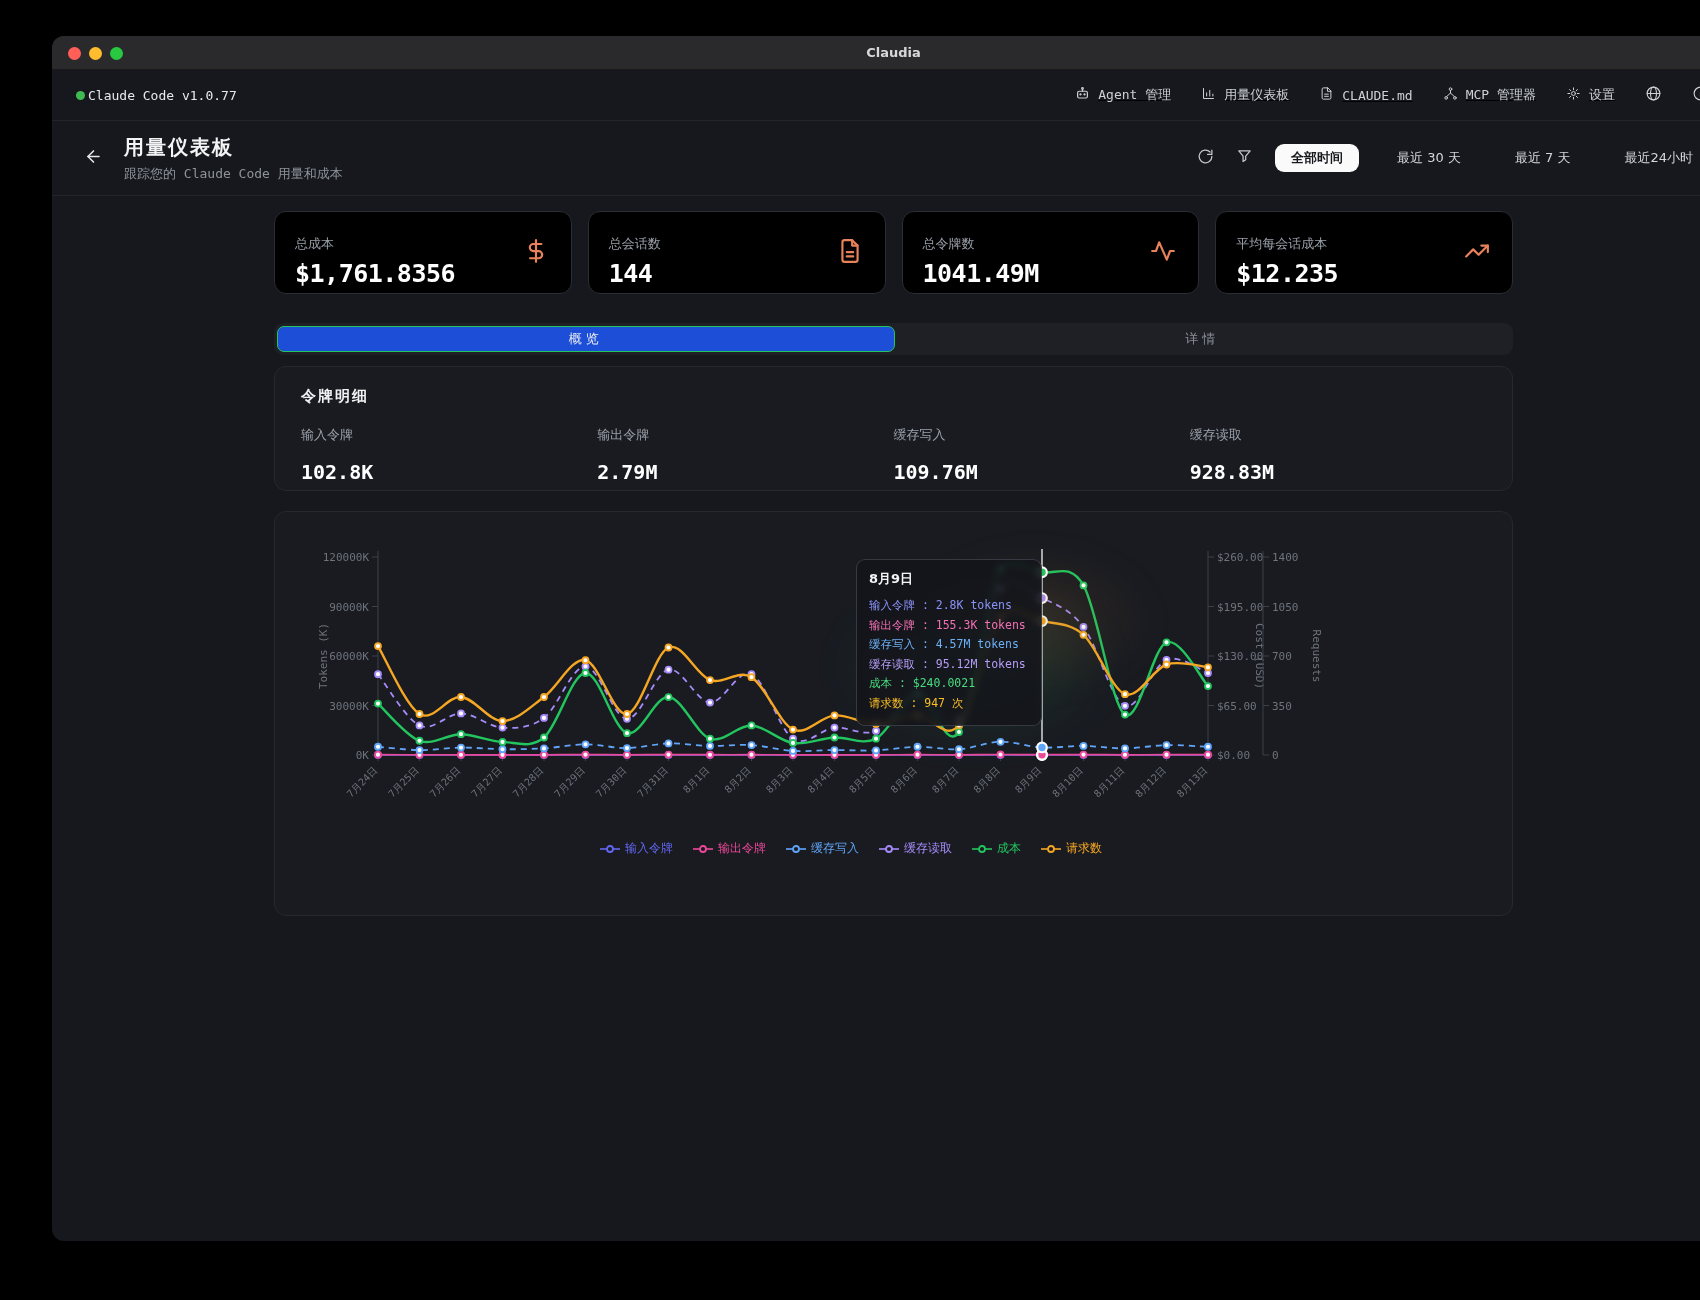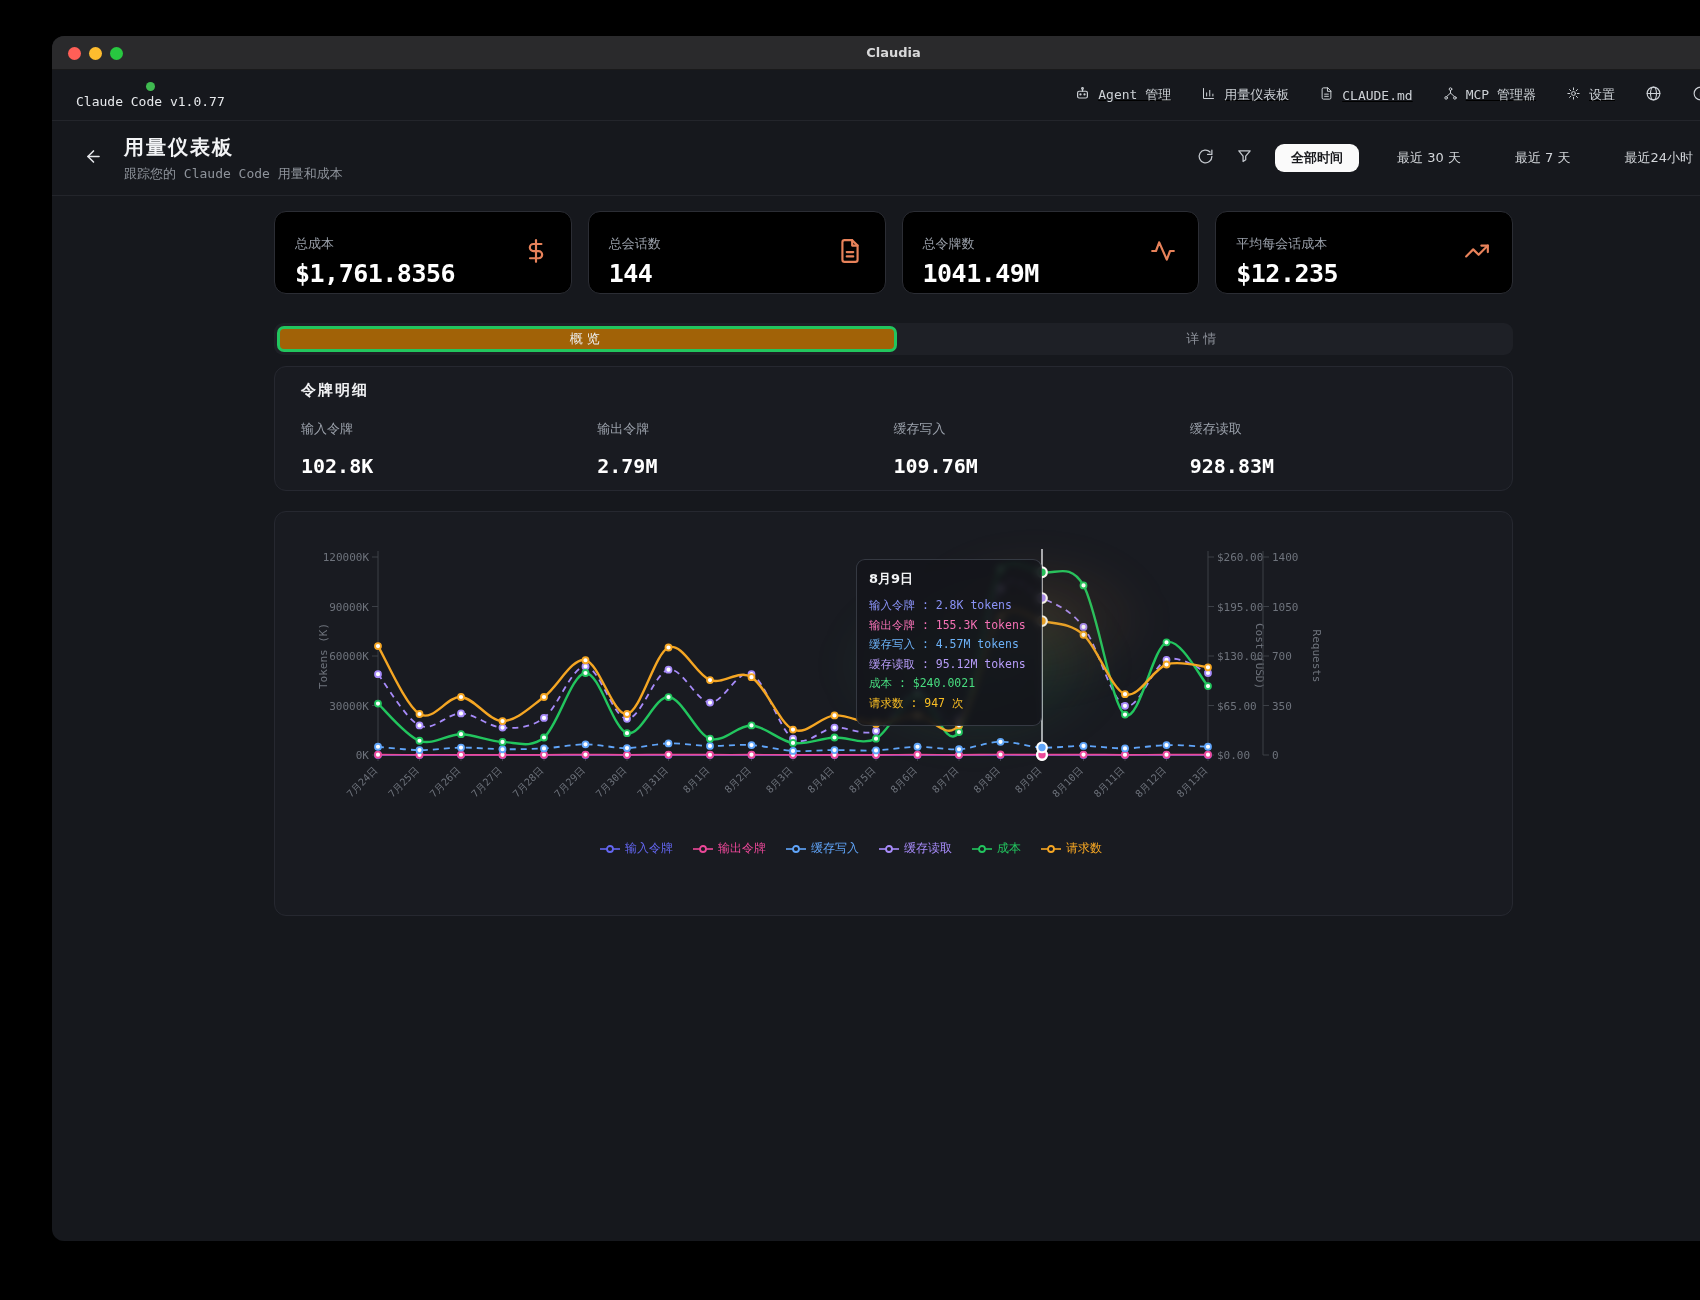--- a/index.html
+++ b/index.html
@@ -13,21 +13,21 @@
     border-bottom:1px solid #1a1a1b; }
   .traffic { position:absolute; left:16px; top:0; height:34px; display:flex; align-items:center; gap:8px; }
   .tl { width:13px; height:13px; border-radius:50%; }
   .tl.red{ background:#ff5f57; } .tl.yellow{ background:#febc2e; } .tl.green{ background:#28c840; }
   .win-title { font-size:13px; font-weight:bold; color:#d8d8d9; }
 
   
   .menubar { height:51px; display:flex; align-items:center; justify-content:space-between;
     padding:0 26px 0 24px; border-bottom:1px solid #23252b; }
   .brand { display:flex; align-items:center; gap:3px; color:#e7e9ec; font-size:13px;
-    font-family:"DejaVu Sans Mono","Liberation Mono",monospace;flex-direction:column; }
+    font-family:"DejaVu Sans Mono","Liberation Mono",monospace; }
   .brand-dot { width:9px; height:9px; border-radius:50%; background:#3fba50; }
   .nav { display:flex; align-items:center; gap:30px;text-decoration:underline; }
   .nav-item { display:flex; align-items:center; gap:8px; color:#ccd0d5; font-size:13px; cursor:pointer;
     font-family:"DejaVu Sans Mono","Liberation Mono",monospace; }
   .nav-item svg, .icon-btn svg { stroke:#ccd0d5; fill:none; stroke-width:1.6; stroke-linecap:round; stroke-linejoin:round; }
   .icon-btn { display:flex; align-items:center; cursor:pointer; }
 
   
   .pagehead { height:75px; display:flex; align-items:center; padding:0 26px 0 24px;
     border-bottom:1px solid #23252b; }
@@ -50,24 +50,24 @@
     padding:23px 20px; position:relative; }
   .stat-label { font-size:13px; color:#9aa0aa; }
   .stat-value { margin-top:6px; font-size:25px; font-weight:bold; color:#ffffff;
     font-family:"DejaVu Sans Mono","Liberation Mono",monospace; letter-spacing:-0.5px; }
   .stat-icon { position:absolute; right:22px; top:50%; transform:translateY(-50%); }
   .stat-icon svg { stroke:#e8825a; fill:none; stroke-width:2; stroke-linecap:round; stroke-linejoin:round; }
 
   .tabs { margin-top:29px; height:32px; background:#1e2026; border-radius:9px; padding:3px; display:flex; }
   .tab { flex:1; display:flex; align-items:center; justify-content:center; font-size:13px; color:#8b8f98;
     border-radius:7px; cursor:pointer; letter-spacing:4px; }
-  .tab.active { background:#a16207; border:3px solid #22c55e; color:#eceef0; }
+  .tab.active { background:#1d4ed8; border:1px solid #22c55e; color:#eceef0; }
 
   .panel { background:#191b21; border:1px solid #262830; border-radius:12px; }
-  .token-panel { margin-top:11px; height:125px; padding:14px 26px; }
+  .token-panel { margin-top:11px; height:125px; padding:20px 26px; }
   .panel-title { font-size:15px; font-weight:bold; color:#f0f1f3; letter-spacing:2px; }
   .token-grid { margin-top:20px; display:grid; grid-template-columns:repeat(4,1fr); }
   .tk-label { font-size:13px; color:#9aa0aa; }
   .tk-value { margin-top:16px; font-size:20px; font-weight:bold; color:#fff;
     font-family:"DejaVu Sans Mono","Liberation Mono",monospace; }
 
   .chart-panel { margin-top:20px; height:405px; padding:22px 0 0 26px; position:relative; }
   .chart-body { position:relative; width:1152px; height:330px; margin-left:-26px; margin-top:6px; }
   #chart { position:absolute; left:0; top:0; }
   .axis-text { font-family:"DejaVu Sans Mono","Liberation Mono",monospace; fill:#6e737c; }

